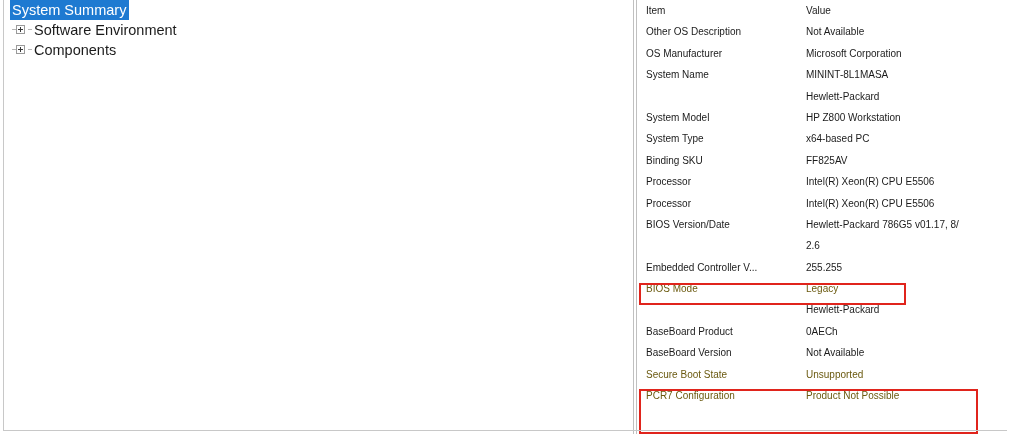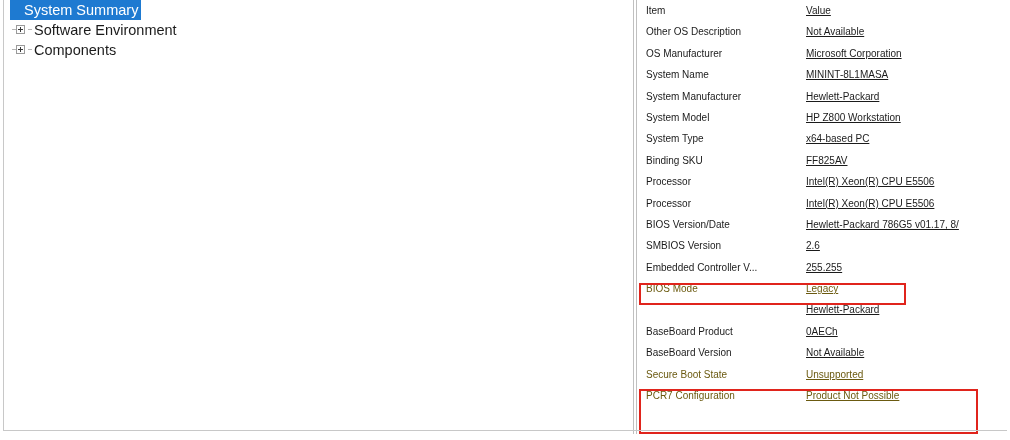--- a/index.html
+++ b/index.html
@@ -55,21 +55,21 @@
   }
 
   .tree-label {
     display: inline-block;
     vertical-align: top;
   }
 
   .tree-node.root .tree-label.selected {
     background: #1e7ad1;
     color: #ffffff;
-    padding: 0 3px 0 14px;
+    padding: 0 3px 0 2px;
   }
 
   
   .expander {
     display: inline-block;
     position: relative;
     width: 9px;
     height: 9px;
     vertical-align: middle;
     margin-right: 6px;
@@ -167,21 +167,20 @@
   }
   .cell-item {
     position: absolute;
     left: 8px;
     top: 0;
   }
   .cell-value {
     position: absolute;
     left: 168px;
     top: 0;
-    text-decoration: underline;
   }
   .detail-row.highlight .cell-item,
   .detail-row.highlight .cell-value {
     color: #6b5a10;
   }
 
   
   .redbox {
     position: absolute;
     border: 2px solid #e0241c;
@@ -258,21 +257,20 @@
         </div>
         <div class="detail-row">
           <span class="cell-item">OS Manufacturer</span>
           <span class="cell-value">Microsoft Corporation</span>
         </div>
         <div class="detail-row">
           <span class="cell-item">System Name</span>
           <span class="cell-value">MININT-8L1MASA</span>
         </div>
         <div class="detail-row">
-          <span class="cell-item">System Manufacturer</span>
           <span class="cell-value">Hewlett-Packard</span>
         </div>
         <div class="detail-row">
           <span class="cell-item">System Model</span>
           <span class="cell-value">HP Z800 Workstation</span>
         </div>
         <div class="detail-row">
           <span class="cell-item">System Type</span>
           <span class="cell-value">x64-based PC</span>
         </div>
@@ -286,21 +284,20 @@
         </div>
         <div class="detail-row">
           <span class="cell-item">Processor</span>
           <span class="cell-value">Intel(R) Xeon(R) CPU           E5506</span>
         </div>
         <div class="detail-row">
           <span class="cell-item">BIOS Version/Date</span>
           <span class="cell-value">Hewlett-Packard 786G5 v01.17, 8/</span>
         </div>
         <div class="detail-row">
-          <span class="cell-item">SMBIOS Version</span>
           <span class="cell-value">2.6</span>
         </div>
         <div class="detail-row">
           <span class="cell-item">Embedded Controller V...</span>
           <span class="cell-value">255.255</span>
         </div>
         <div class="detail-row highlight">
           <span class="cell-item">BIOS Mode</span>
           <span class="cell-value">Legacy</span>
         </div>

